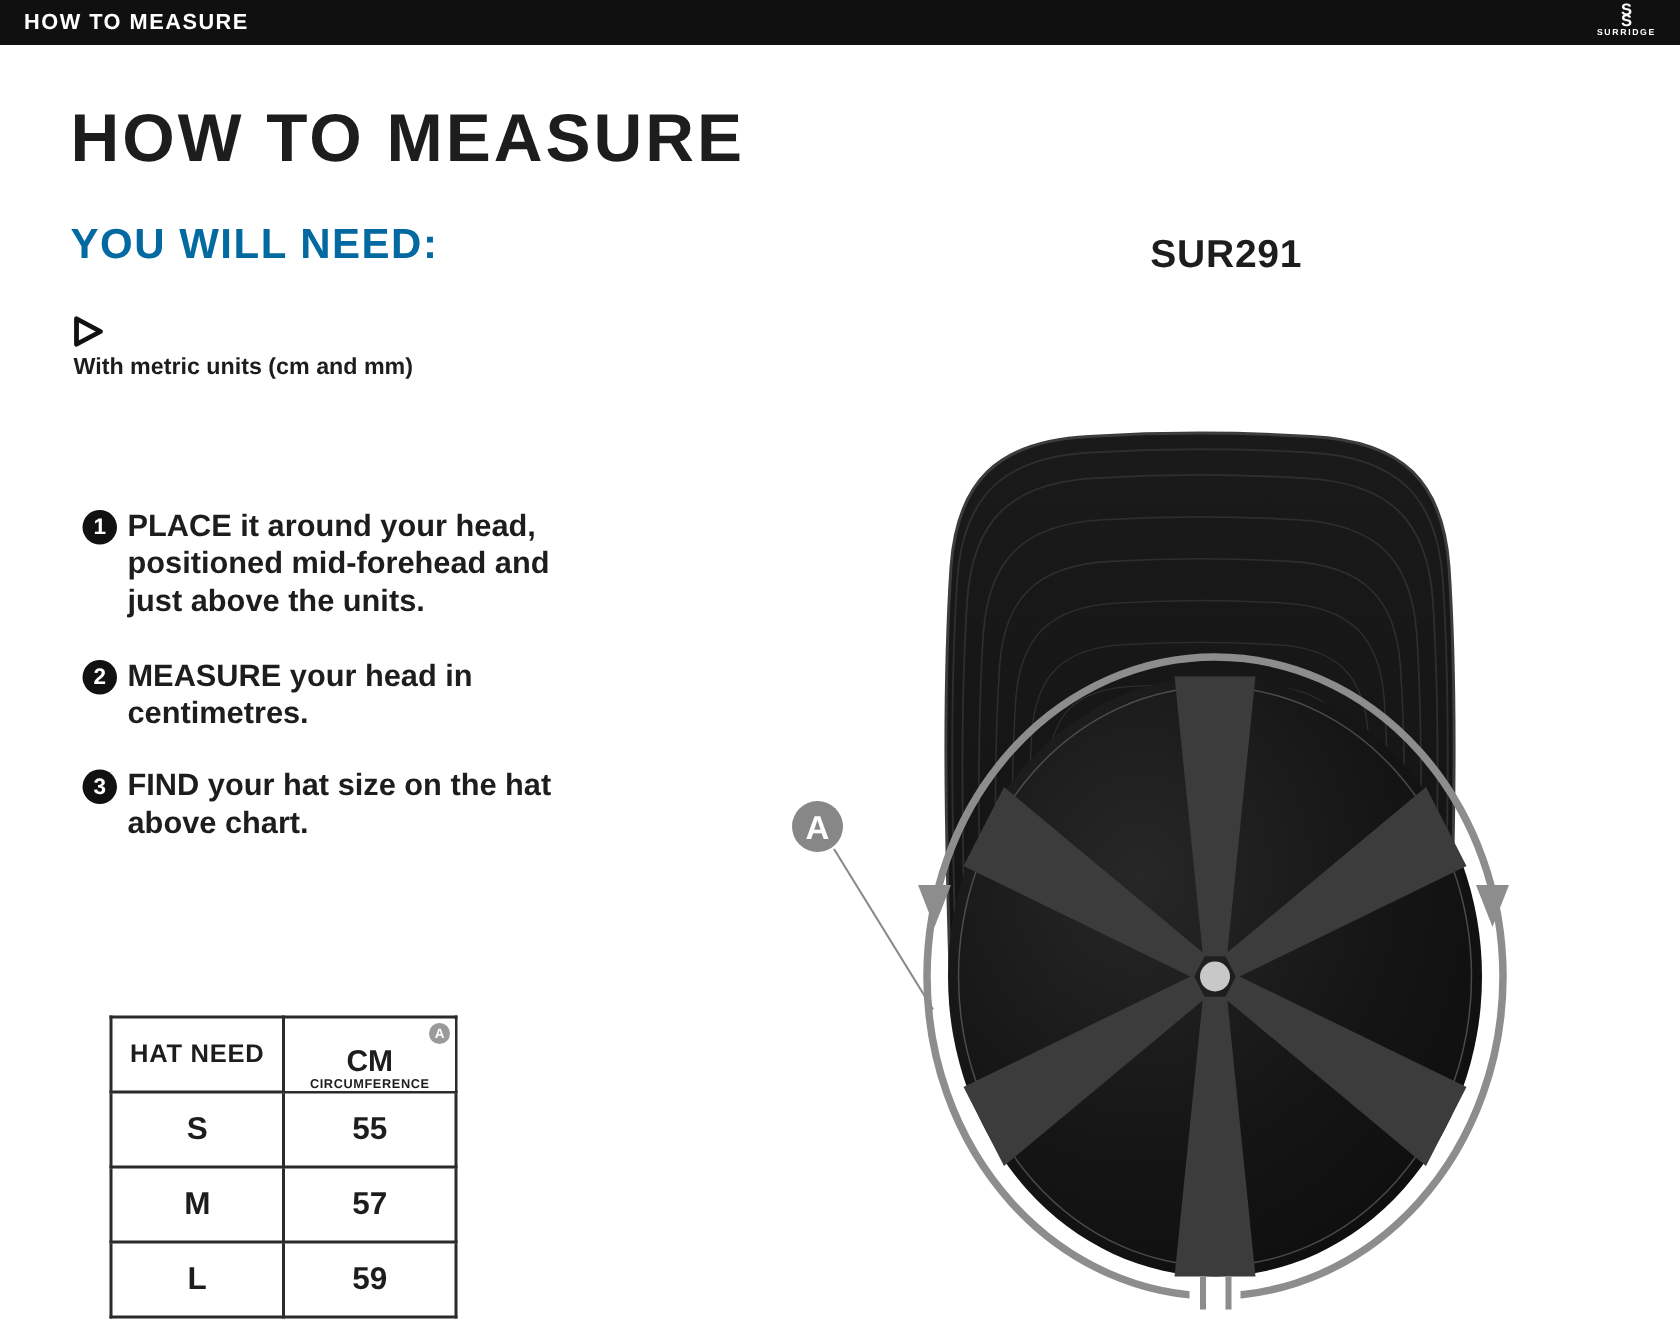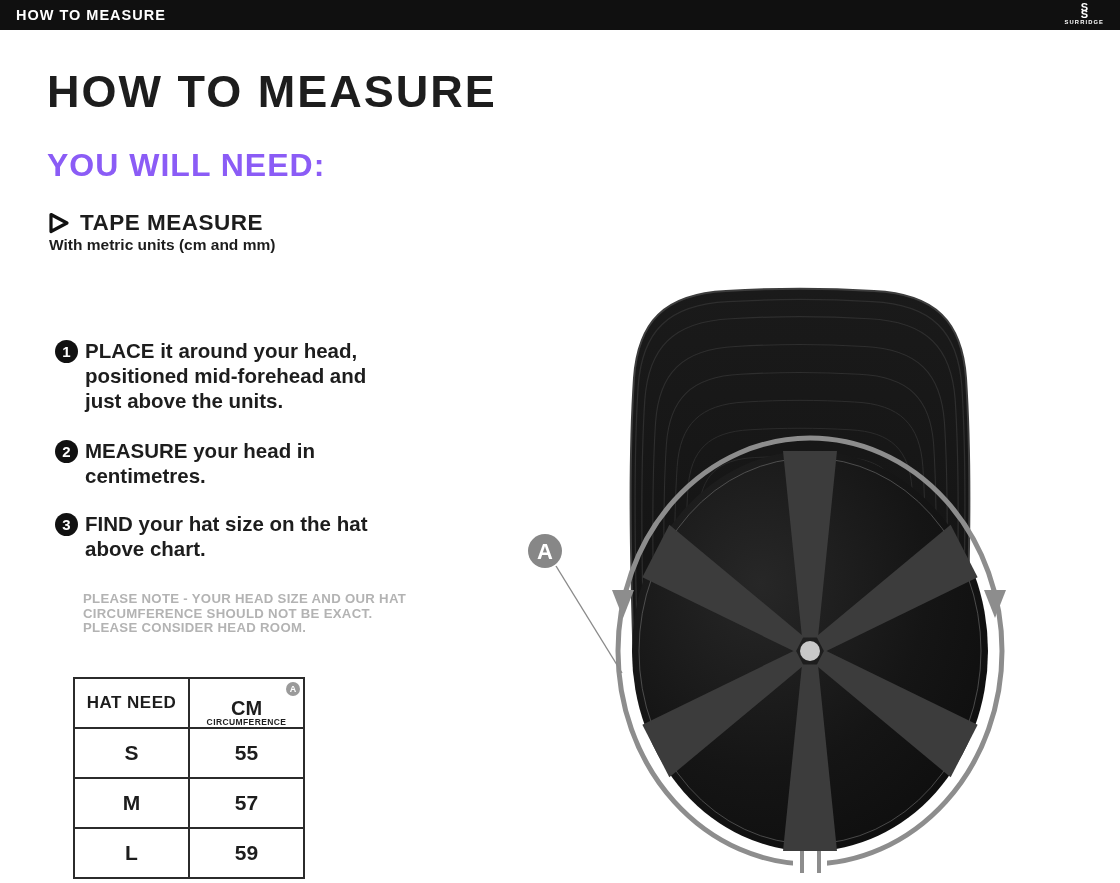--- a/index.html
+++ b/index.html
@@ -11,22 +11,22 @@
   .topbar { position:absolute; left:0; top:0; width:1120px; height:30px; background:#101010;
             display:flex; align-items:center; justify-content:space-between; padding:0 12px 0 16px; }
   .topbar-title { color:#ffffff; font-size:14.5px; font-weight:bold; letter-spacing:1px; }
   .brand { display:flex; flex-direction:column; align-items:center; line-height:1; padding-right:4px; }
   .brand-s { color:#ffffff; font-weight:bold; font-size:11px; line-height:7px; text-align:center; }
   .brand-name { color:#ffffff; font-size:5.8px; font-weight:bold; letter-spacing:1.1px; margin-top:2px; }
 
   
   .h1 { position:absolute; left:47px; top:66px; font-size:45px; font-weight:bold;
         letter-spacing:2px; color:#1d1d1d; }
-  .h2 { position:absolute; left:47px; top:147px; font-size:32px; font-weight:bold;
-        letter-spacing:1px; color:#8b5cf6; }
+  .h2 { position:absolute; left:47px; top:147px; font-size:28px; font-weight:bold;
+        letter-spacing:1px; color:#0369a1; }
   .tape-row { position:absolute; left:48px; top:210px; display:flex; align-items:center; gap:10px; }
   .tape-label { font-size:22.5px; font-weight:bold; letter-spacing:0.5px; color:#1d1d1d; }
   .tape-note { position:absolute; left:49px; top:236px; font-size:15.5px; font-weight:bold; color:#1d1d1d; }
 
   .step { position:absolute; left:55px; display:flex; gap:7px; }
   .step-badge { width:23px; height:23px; min-width:23px; border-radius:50%; background:#111111;
                 color:#ffffff; font-size:15px; font-weight:bold; display:flex;
                 align-items:center; justify-content:center; margin-top:2px; }
   .step-text { font-size:20.5px; font-weight:bold; color:#1d1d1d; line-height:25px; white-space:pre-line; }
   .step1 { top:338px; }
@@ -72,44 +72,40 @@
     </div>
   </div>
 
   <div class="h1">HOW TO MEASURE</div>
   <div class="h2">YOU WILL NEED:</div>
 
   <div class="tape-row">
     <svg width="22" height="22" viewBox="0 0 22 22">
       <polygon points="3,2.5 19,11 3,19.5" fill="#ffffff" stroke="#111111" stroke-width="3.2" stroke-linejoin="round"></polygon>
     </svg>
-    <span class="tape-label">TAPE MEASURE</span>
   </div>
   <div class="tape-note">With metric units (cm and mm)</div>
 
   <div class="step step1">
     <div class="step-badge">1</div>
     <div class="step-text">PLACE it around your head,
 positioned mid-forehead and
 just above the units.</div>
   </div>
   <div class="step step2">
     <div class="step-badge">2</div>
     <div class="step-text">MEASURE your head in
 centimetres.</div>
   </div>
   <div class="step step3">
     <div class="step-badge">3</div>
     <div class="step-text">FIND your hat size on the hat
 above chart.</div>
   </div>
 
-  <div class="note">PLEASE NOTE - YOUR HEAD SIZE AND OUR HAT
-CIRCUMFERENCE SHOULD NOT BE EXACT.
-PLEASE CONSIDER HEAD ROOM.</div>
 
   <table class="size-table">
     <tbody>
         <tr>
       <th class="th-hat">HAT NEED</th>
       <th class="th-cm">
         <span class="cm">CM</span>
         <span class="circ">CIRCUMFERENCE</span>
         <span class="mini-badge">A</span>
       </th>
@@ -123,20 +119,21 @@
       <td>57</td>
     </tr>
     <tr>
       <td>L</td>
       <td>59</td>
     </tr>
   </tbody>
     </table>
 
   <div class="product">
+    <div class="product-code">SUR291</div>
   </div>
 
   <svg class="cap-svg" width="580" height="617" viewBox="500 266 580 617">
     <defs>
       <radialGradient id="gcrown" cx="0.36" cy="0.33" r="0.85">
         <stop offset="0" stop-color="#272727"></stop>
         <stop offset="0.55" stop-color="#151515"></stop>
         <stop offset="1" stop-color="#0c0c0c"></stop>
       </radialGradient>
       <linearGradient id="gpeak" x1="0" y1="0" x2="0" y2="1">

